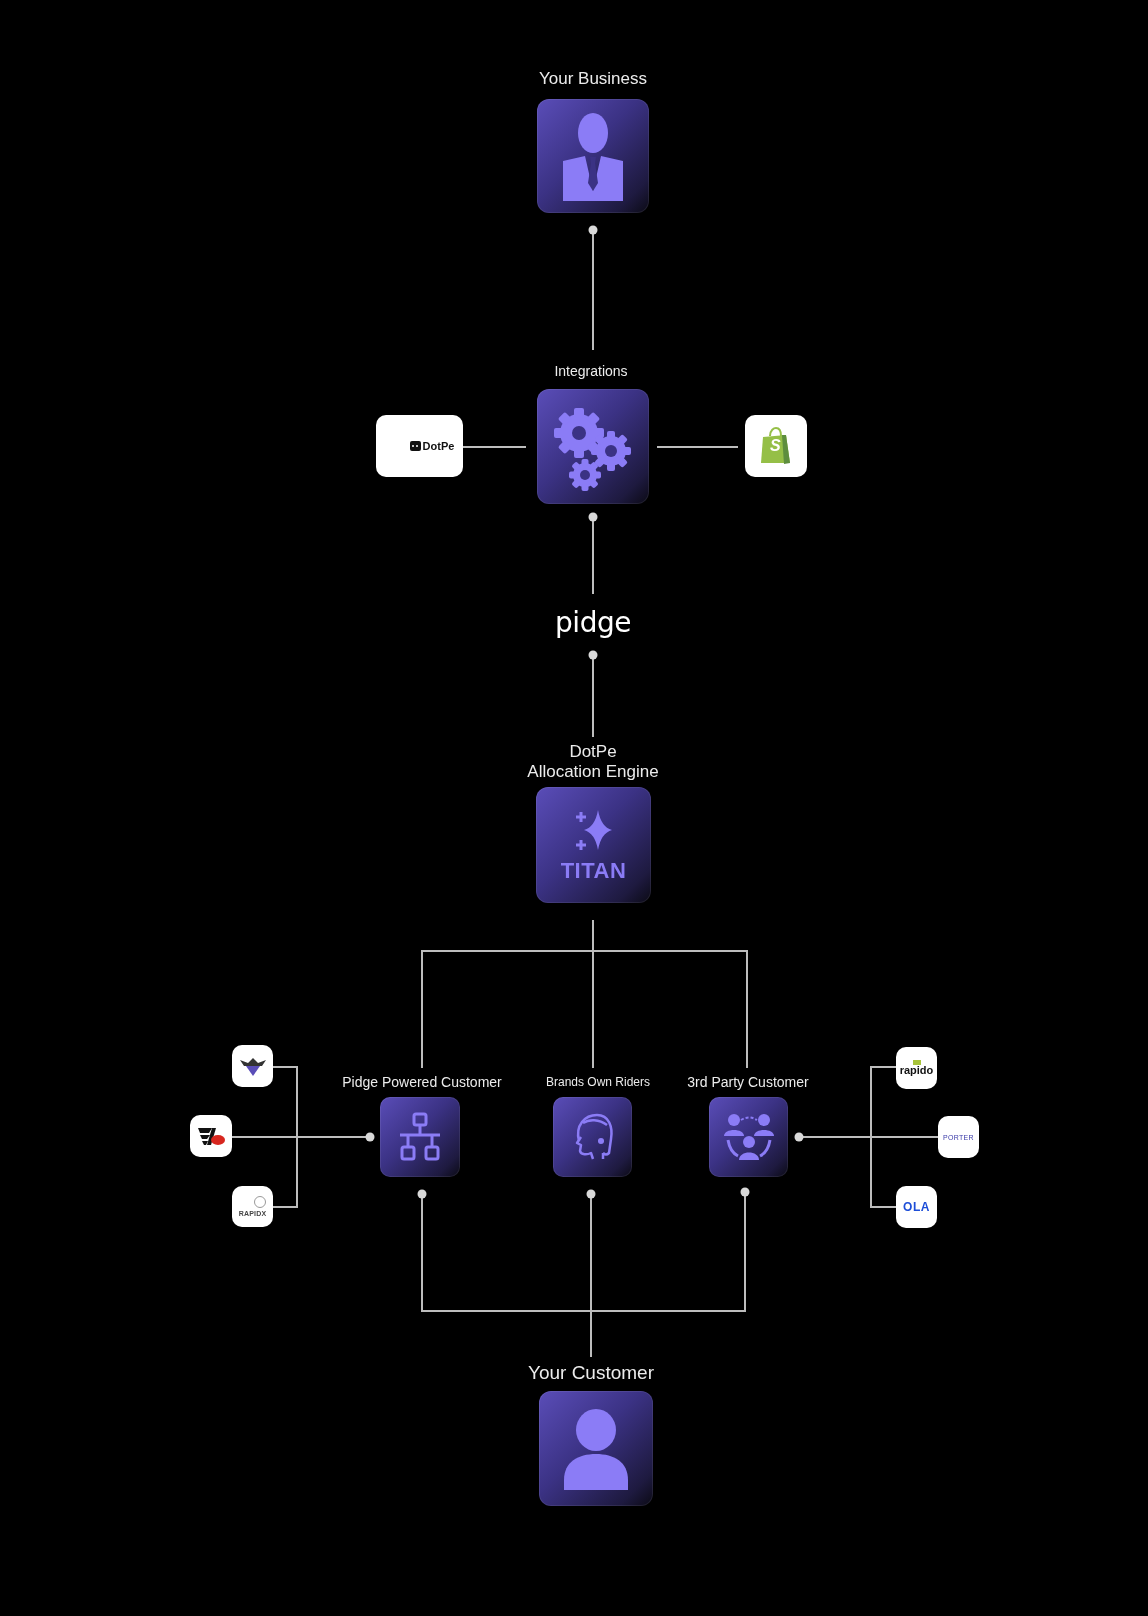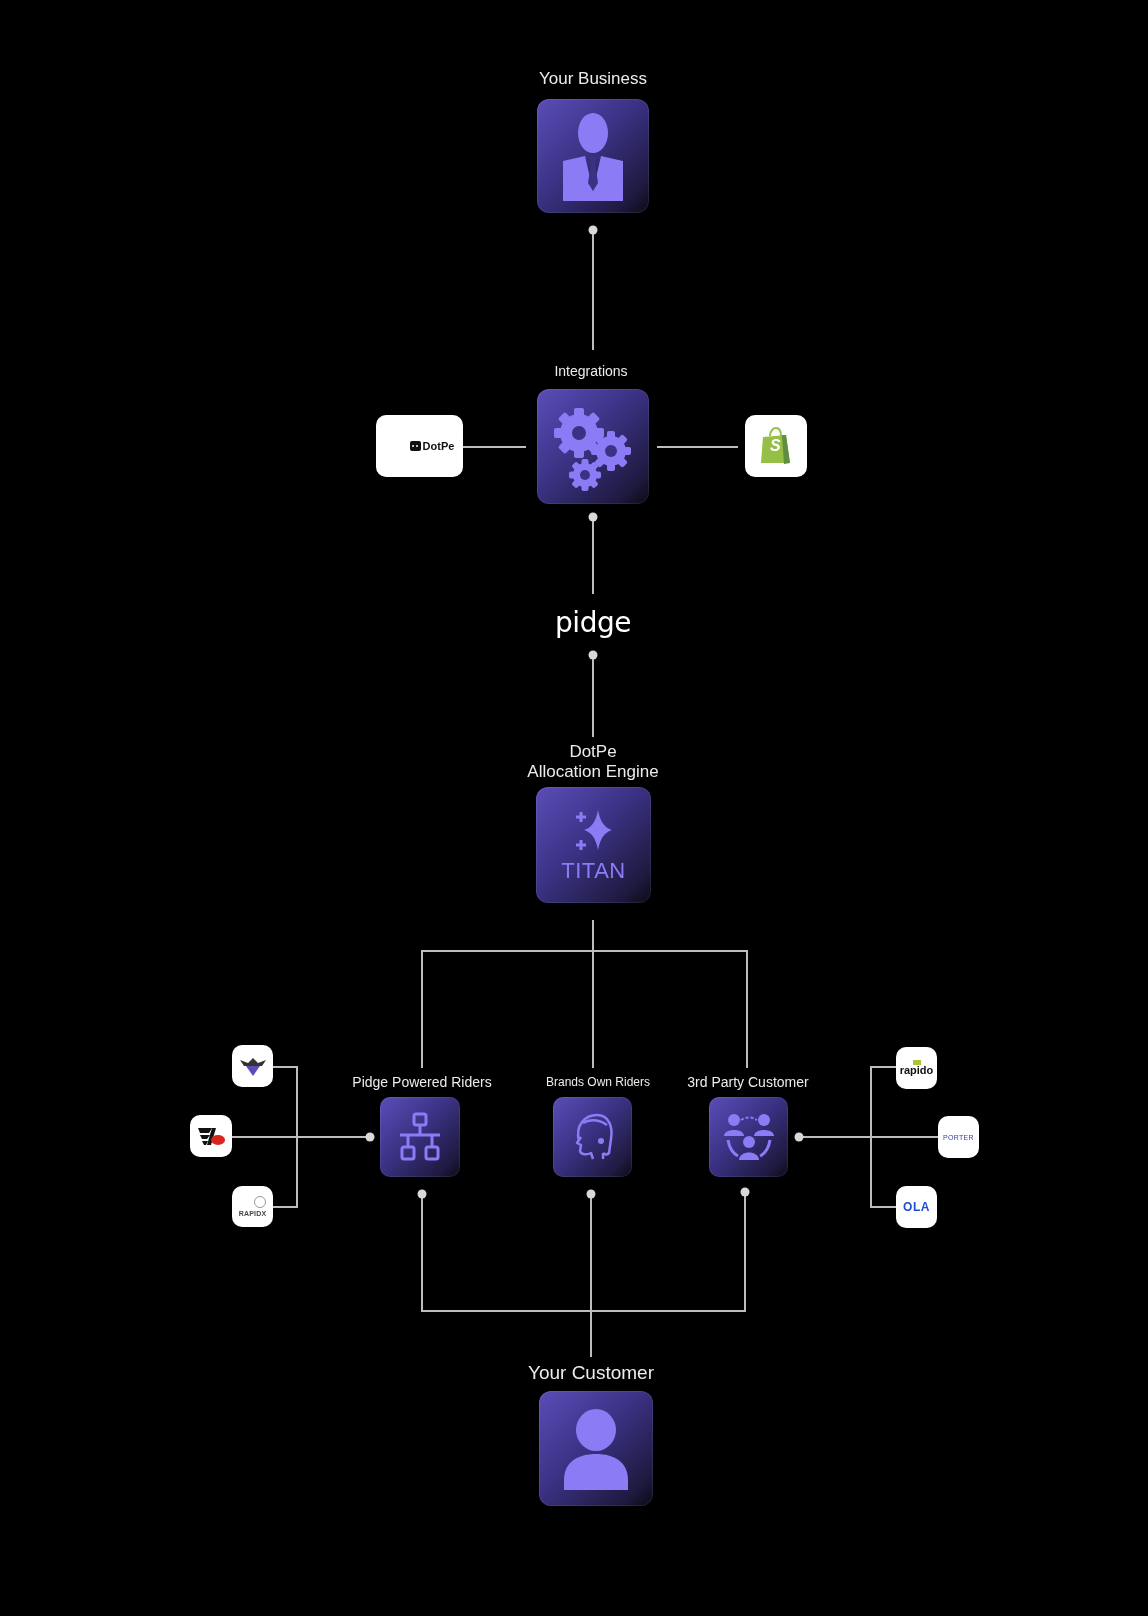--- a/index.html
+++ b/index.html
@@ -127,24 +127,24 @@
 <div class="pidge">pidge</div>
 
 <div class="label" style="left:593px;top:742px;font-size:17px;">DotPe</div>
 <div class="label" style="left:593px;top:762px;font-size:17px;">Allocation Engine</div>
 <div class="node" style="left:536px;top:787px;width:115px;height:116px;flex-direction:column;">
   <svg width="60" height="50" viewBox="0 0 60 50">
     <path d="M34 4 Q37 21 48 24 Q37 27 34 44 Q31 27 20 24 Q31 21 34 4 Z" fill="#8b7cf6"></path>
     <path d="M17 6 v10 M12 11 h10" stroke="#8b7cf6" stroke-width="3"></path>
     <path d="M17 34 v10 M12 39 h10" stroke="#8b7cf6" stroke-width="3"></path>
   </svg>
-  <span style="color:#8b7cf6;font-weight:normal;font-size:22px;letter-spacing:0.5px;margin-top:2px;text-align:center;">TITAN</span>
-</div>
-
-<div class="label" style="left:422px;top:1072px;font-size:14px;">Pidge Powered Riders</div>
+  <span style="color:#8b7cf6;font-weight:bold;font-size:22px;letter-spacing:0.5px;margin-top:2px;text-align:center;">TITAN</span>
+</div>
+
+<div class="label" style="left:422px;top:1072px;font-size:14px;">Pidge Powered Customer</div>
 <div class="label" style="left:598px;top:1072px;font-size:12px;">Brands Own Riders</div>
 <div class="label" style="left:748px;top:1072px;font-size:14px;">3rd Party Customer</div>
 
 <div class="node" style="left:380px;top:1097px;width:80px;height:80px;border-radius:10px;">
   <svg width="52" height="52" viewBox="0 0 52 52" fill="none" stroke="#8b7cf6" stroke-width="3">
     <rect x="20" y="3" width="12" height="11" rx="2"></rect>
     <path d="M26 14 V24 M6 24 H46 M14 24 V36 M38 24 V36"></path>
     <rect x="8" y="36" width="12" height="12" rx="2"></rect>
     <rect x="32" y="36" width="12" height="12" rx="2"></rect>
   </svg>

